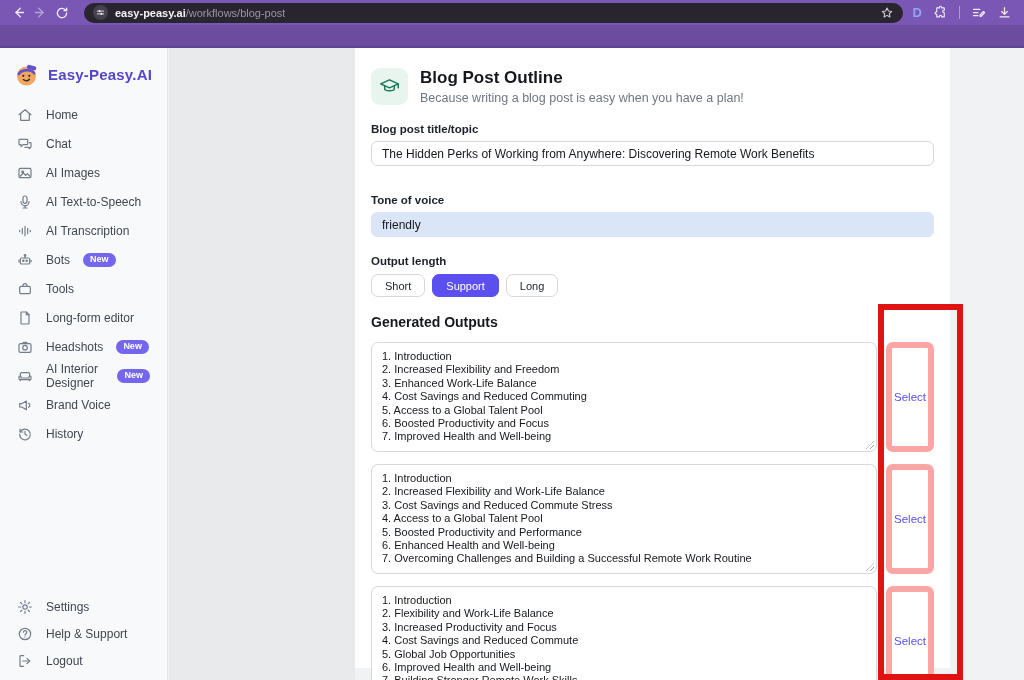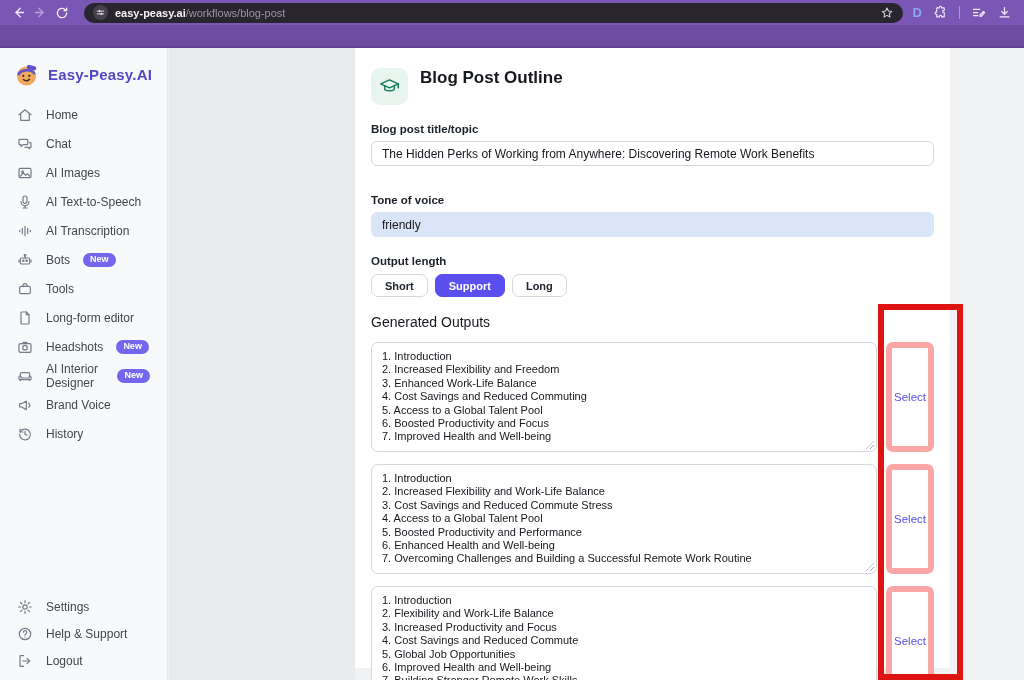--- a/index.html
+++ b/index.html
@@ -40,24 +40,24 @@
   .app-icon { width:37px; height:37px; border-radius:9px; background:#e7f5ee; display:flex; align-items:center; justify-content:center; flex:none; }
   .title { font-size:17px; font-weight:700; color:#15181d; }
   .subtitle { margin-top:3px; font-size:12.5px; color:#6e7680; }
 
   .field-label { font-size:11.5px; font-weight:600; color:#1b2129; }
   .mt-lg { margin-top:18px; } .mt-md { margin-top:28px; }
   .text-input { display:block; margin-top:6px; width:100%; height:25px; border:1px solid #d6d8db; border-radius:6px; padding:0 10px; font-size:12px; color:#15181d; background:#fff; font-family:"Liberation Sans", sans-serif; }
   .text-input.tone { background:#dbe5f8; border-color:#dbe5f8; }
 
   .len-row { display:flex; gap:7px; margin-top:7px; }
-  .len-btn { height:23px; padding:0 13px; border-radius:7px; border:1px solid #d6d8db; background:#fff; font-size:11px; font-weight:700; color:#20262e; font-family:"Liberation Sans", sans-serif; cursor:pointer; }
+  .len-btn { height:23px; padding:0 13px; border-radius:7px; border:1px solid #d6d8db; background:#fff; font-size:11px; font-weight:400; color:#20262e; font-family:"Liberation Sans", sans-serif; cursor:pointer; }
   .len-btn.active { background:#5b4ff0; border-color:#5b4ff0; color:#fff; }
 
-  .outputs-heading { margin-top:17px; font-size:14px; font-weight:400; color:#15181d; }
+  .outputs-heading { margin-top:17px; font-size:14px; font-weight:700; color:#15181d; }
   .output-row { display:flex; gap:9px; margin-top:12px; align-items:stretch; }
   .ta-wrap { position:relative; flex:none; }
   textarea.output { display:block; width:506px; height:110px; border:1px solid #d6d8db; border-radius:7px; padding:7px 10px; font-size:11px; line-height:13.4px; color:#15181d; font-family:"Liberation Sans", sans-serif; resize:none; overflow:hidden; }
   .resize-glyph { position:absolute; right:3px; bottom:3px; width:8px; height:8px; clip-path:polygon(100% 0,100% 100%,0 100%); background:repeating-linear-gradient(135deg, transparent 0 2px, #9aa0a6 2px 3px); }
   .select-btn { width:48px; flex:none; border:6px solid #fca5a5; border-radius:7px; background:#fff; color:#5a50e8; font-size:11.5px; font-weight:500; font-family:"Liberation Sans", sans-serif; cursor:pointer; }
 
   
   .red-box { position:absolute; left:878px; top:304px; width:85px; height:376px; border:6px solid #de1412; pointer-events:none; }
 
   svg { display:block; }
@@ -309,20 +309,21 @@
         <span>
           <svg width="21" height="21" viewBox="0 0 24 24" fill="none" stroke="#17795a" stroke-width="1.7" stroke-linecap="round" stroke-linejoin="round">
               <path d="M12 4.5L22 9l-10 4.5L2 9z"></path>
               <path d="M6.5 11.2v3.6c0 1.1 2.5 2 5.5 2s5.5-.9 5.5-2v-3.6"></path>
               <path d="M22 9v4.5"></path>
             </svg>
         </span>
       </div>
       <div>
         <div class="title">Blog Post Outline</div>
+        <div class="subtitle">Because writing a blog post is easy when you have a plan!</div>
       </div>
     </div>
 
     <div class="field-label mt-lg">Blog post title/topic</div>
     <input class="text-input" type="text" value="The Hidden Perks of Working from Anywhere: Discovering Remote Work Benefits" style="">
 
     <div class="field-label mt-md">Tone of voice</div>
     <input class="text-input tone" type="text" value="friendly" style="">
 
     <div class="field-label mt-lg">Output length</div>

